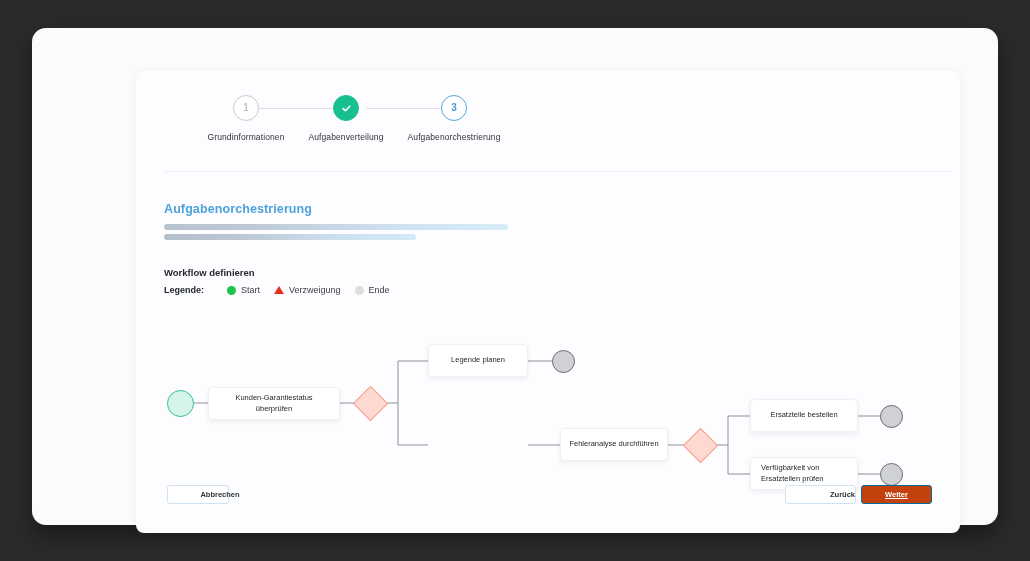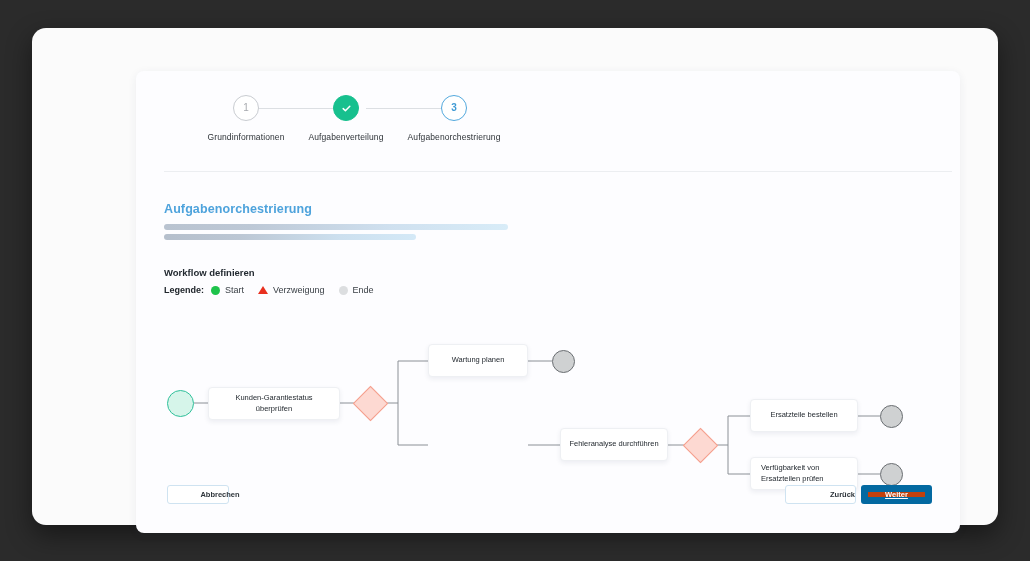--- a/index.html
+++ b/index.html
@@ -160,21 +160,21 @@
     left: 28px;
     top: 214px;
     display: flex;
     align-items: center;
     font-size: 9px;
     color: #3b4147;
   }
   .legend-title {
     font-weight: bold;
     color: #20262c;
-    margin-right: 7px;
+    margin-right: 23px;
   }
   .legend-item {
     display: flex;
     align-items: center;
     margin-right: 14px;
   }
   .legend-item .lbl { margin-left: 5px; color: #3b4147; }
   .dot-green {
     width: 9px; height: 9px; border-radius: 50%;
     background: #1ec34b;
@@ -257,21 +257,21 @@
   }
   .btn-outline {
     background: #ffffff;
     border: 1px solid #cfe3f1;
     color: #2d343a;
     font-weight: bold;
     padding-left: 44px;
   }
   .btn-primary {
     background: #c2410c;
-    border: 7px solid #0369a1;
+    border: 1px solid #0369a1;
     color: #ffffff;
     font-weight: bold;
     text-decoration: underline;
   }
   .btn-cancel { left: 31px; top: 414px; width: 62px; }
   .btn-back   { left: 649px; top: 414px; width: 71px; }
   .btn-next   { left: 725px; top: 414px; width: 71px; }
 </style>
 </head>
 <body>
@@ -367,21 +367,21 @@
             <line x1="722" y1="105" x2="744" y2="105"></line>
 
             <line x1="722" y1="163" x2="744" y2="163"></line>
           </g>
         </svg>
 
         <div class="node-start" style="left:31px; top:79px;"></div>
 
         <div class="node-box" style="left:72px; top:76px; width:132px; height:33px;">Kunden-Garantiestatus überprüfen</div>
 
-        <div class="node-box" style="left:292px; top:33px; width:100px; height:33px;">Wartung planen</div>
+        <div class="node-box" style="left:292px; top:33px; width:100px; height:33px;">Legende planen</div>
 
 
         <div class="node-box" style="left:424px; top:117px; width:108px; height:33px;">Fehleranalyse durchführen</div>
 
         <div class="node-box" style="left:614px; top:88px; width:108px; height:33px;">Ersatzteile bestellen</div>
 
         <div class="node-box" style="left:614px; top:146px; width:108px; height:33px; justify-content:flex-start; text-align:left; padding-left:10px;">Verfügbarkeit von Ersatzteilen prüfen</div>
 
         <div class="node-diamond" style="left:222px; top:80px;"></div>
         <div class="node-diamond" style="left:552px; top:122px;"></div>

